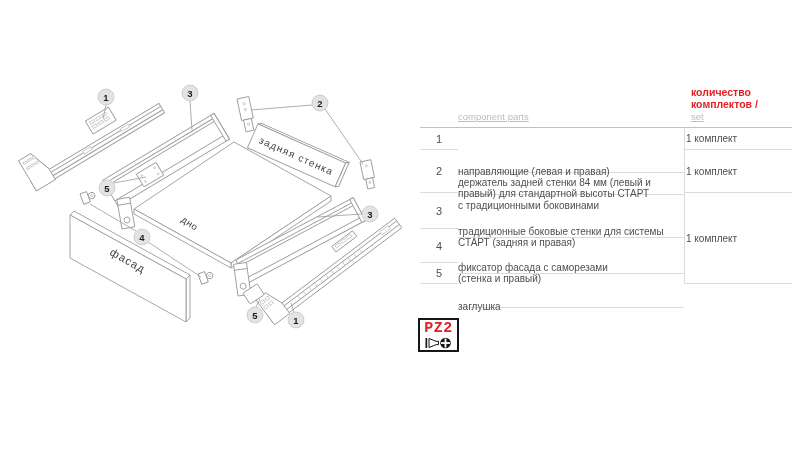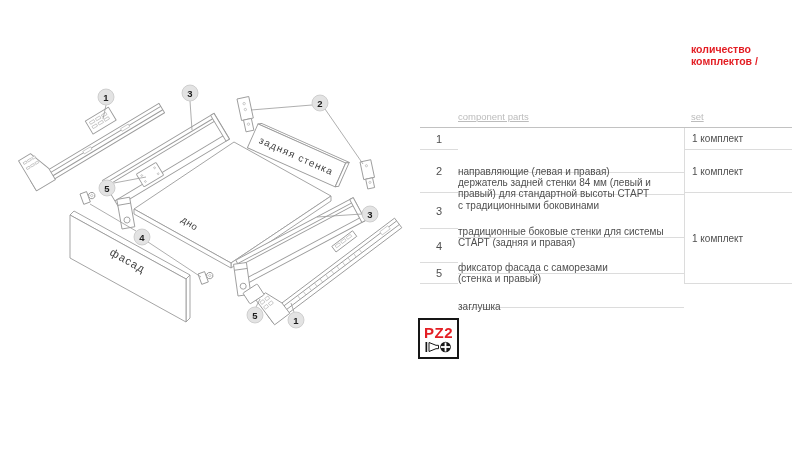--- a/index.html
+++ b/index.html
@@ -24,33 +24,33 @@
   .tbl {
     position:absolute; left:420px; top:88px; width:372px;
     display:grid; grid-template-columns:38px 226px 108px;
     grid-template-rows:40px 22px 43px 36px 34px 21px;
     color:#4f4f4f;
   }
   .cell { display:flex; align-items:center; box-sizing:border-box; }
   .bb { border-bottom:1px solid #dcdcdc; }
   .hb { border-bottom:1px solid #c2c2c2; }
   .vl { border-left:1px solid #dcdcdc; }
-  .hcell { display:flex; flex-direction:column; justify-content:flex-end; padding-bottom:5px; box-sizing:border-box;gap:43px; }
+  .hcell { display:flex; flex-direction:column; justify-content:flex-end; padding-bottom:5px; box-sizing:border-box; }
   .hru { color:#e31e24; font-weight:bold; font-size:10.5px; line-height:12px; }
   .hen { color:#bcbcbc; font-size:9.5px; line-height:11px; padding-top:1px;text-decoration:underline; }
   .qtyh { padding-left:7px; }
   .num { justify-content:center; font-size:11px; }
   .desc { font-size:10px; line-height:11.5px; white-space:pre-line; padding-right:6px;margin-top:44px; }
-  .qty { font-size:10px; padding-left:7px; }
+  .qty { font-size:10px; padding-left:1px; }
 
   
   .badge {
-    position:absolute; left:418px; top:318px; width:41px; height:41px;
+    position:absolute; left:418px; top:318px; width:41px; height:34px;
     border:2px solid #161616; box-sizing:border-box;
-    display:flex; flex-direction:column; align-items:center; justify-content:center;
+    display:flex; flex-direction:column; align-items:center; justify-content:center;font-family:Liberation Mono, monospace;
   }
   .badge .lbl { color:#e31e24; font-weight:bold; font-size:15px; line-height:15px; letter-spacing:0.5px; }
   .badge svg { display:block; margin-top:1px; }
 </style>
 </head>
 <body>
 
 <div class="stage">
 
   <svg class="diagram" viewBox="0 0 420 450">

